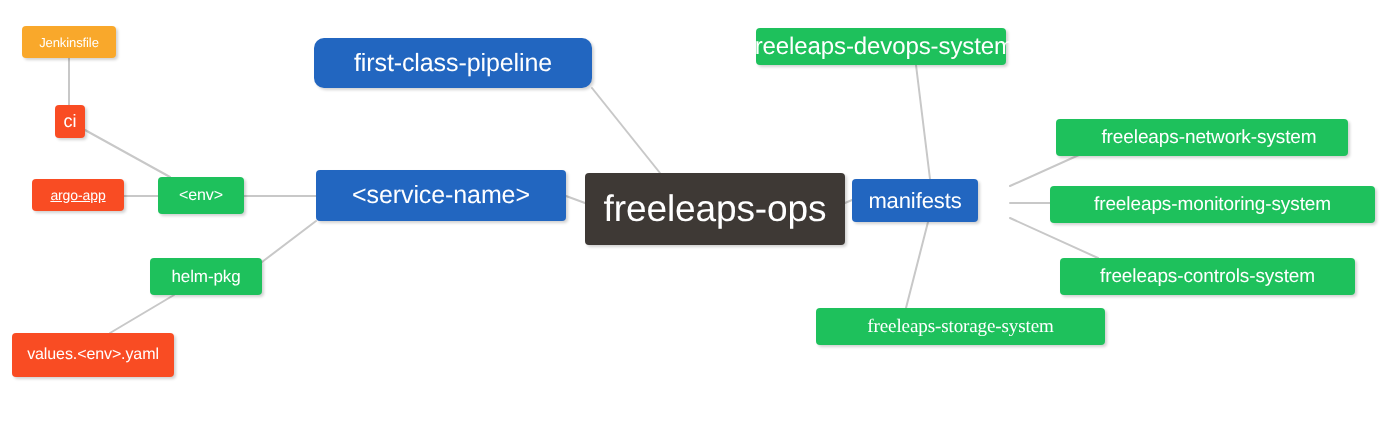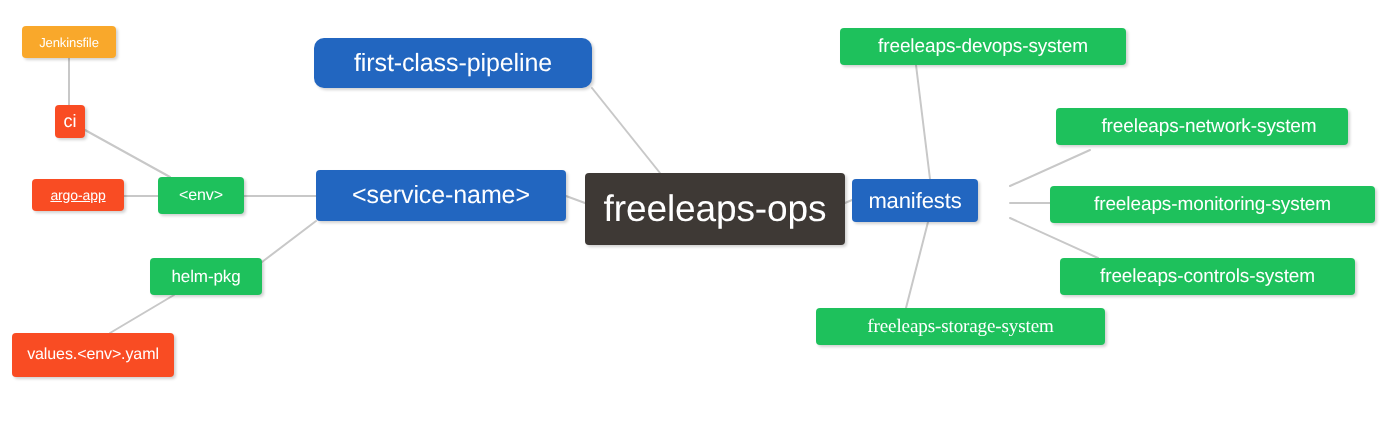--- a/index.html
+++ b/index.html
@@ -68,19 +68,19 @@
       <div class="node node-root" style="left: 585px; top: 173px; width: 260px; height: 72px; font-size: 37px;">freeleaps-ops</div>
       <div class="node node-blue" style="left: 316px; top: 170px; width: 250px; height: 51px; font-size: 25px;">&lt;service-name&gt;</div>
       <div class="node node-blue" style="left: 314px; top: 38px; width: 278px; height: 50px; font-size: 25px; border-radius: 10px;">first-class-pipeline</div>
       <div class="node node-blue" style="left: 852px; top: 179px; width: 126px; height: 43px; font-size: 22px;">manifests</div>
       <div class="node node-green" style="left: 158px; top: 177px; width: 86px; height: 37px; font-size: 16px;">&lt;env&gt;</div>
       <div class="node node-green" style="left: 150px; top: 258px; width: 112px; height: 37px; font-size: 17px;">helm-pkg</div>
       <div class="node node-red" style="left: 55px; top: 105px; width: 30px; height: 33px; font-size: 18px;">ci</div>
       <div class="node node-orange" style="left: 22px; top: 26px; width: 94px; height: 32px; font-size: 13px;">Jenkinsfile</div>
       <div class="node node-red" style="left: 32px; top: 179px; width: 92px; height: 32px; font-size: 14px; text-decoration: underline;">argo-app</div>
       <div class="node node-red" style="left: 12px; top: 333px; width: 162px; height: 44px; font-size: 16px;">values.&lt;env&gt;.yaml</div>
-      <div class="node node-green" style="left: 840px; top: 28px; width: 286px; height: 37px; font-size: 19px;">freeleaps-devops-system</div>
-      <div class="node node-green" style="left: 1056px; top: 108px; width: 292px; height: 37px; font-size: 19px; padding-left: 14px;">freeleaps-network-system</div>
+      <div class="node node-green" style="left: 756px; top: 28px; width: 250px; height: 37px; font-size: 24px;">freeleaps-devops-system</div>
+      <div class="node node-green" style="left: 1056px; top: 119px; width: 292px; height: 37px; font-size: 19px; padding-left: 14px;">freeleaps-network-system</div>
       <div class="node node-green" style="left: 1050px; top: 186px; width: 325px; height: 37px; font-size: 19px;">freeleaps-monitoring-system</div>
       <div class="node node-green" style="left: 1060px; top: 258px; width: 295px; height: 37px; font-size: 19px;">freeleaps-controls-system</div>
       <div class="node node-green" style="left: 816px; top: 308px; width: 289px; height: 37px; font-size: 19px; font-family: Liberation Serif, serif;">freeleaps-storage-system</div>
     </div>
 </div>
 
 </body></html>

